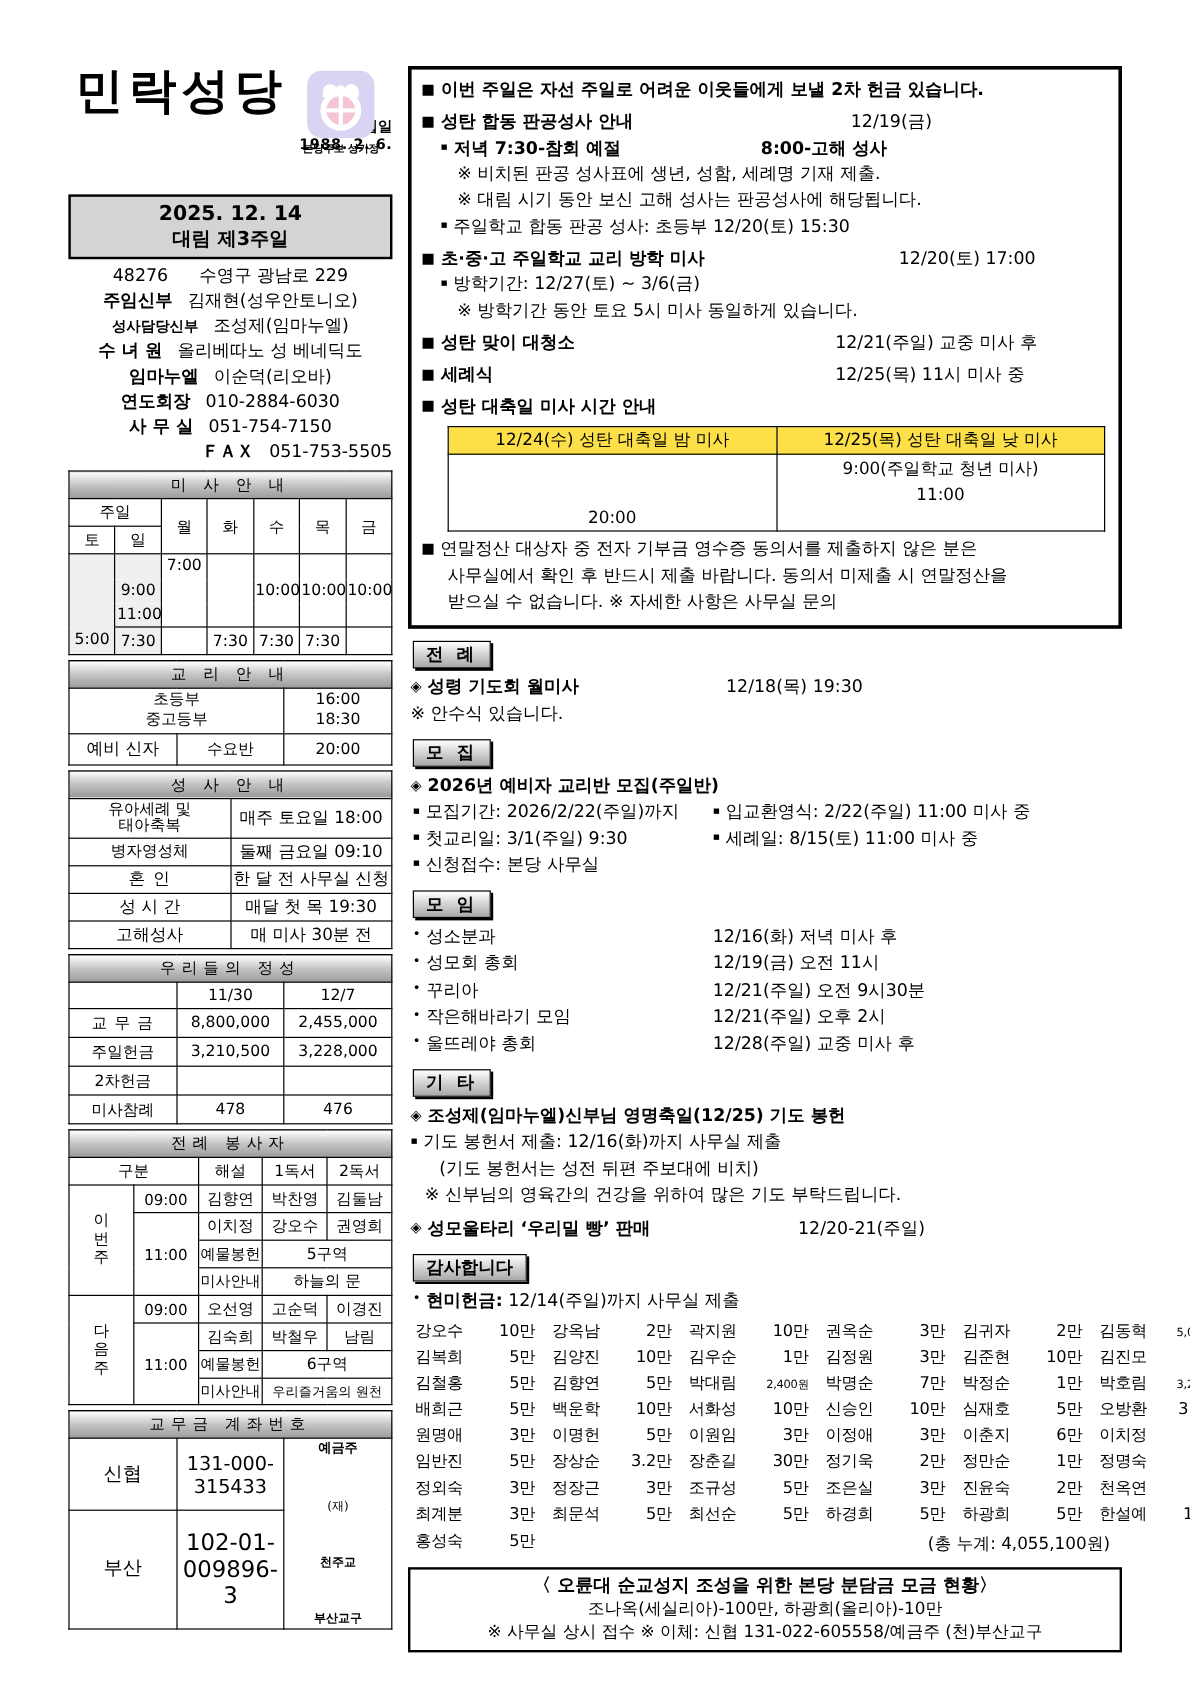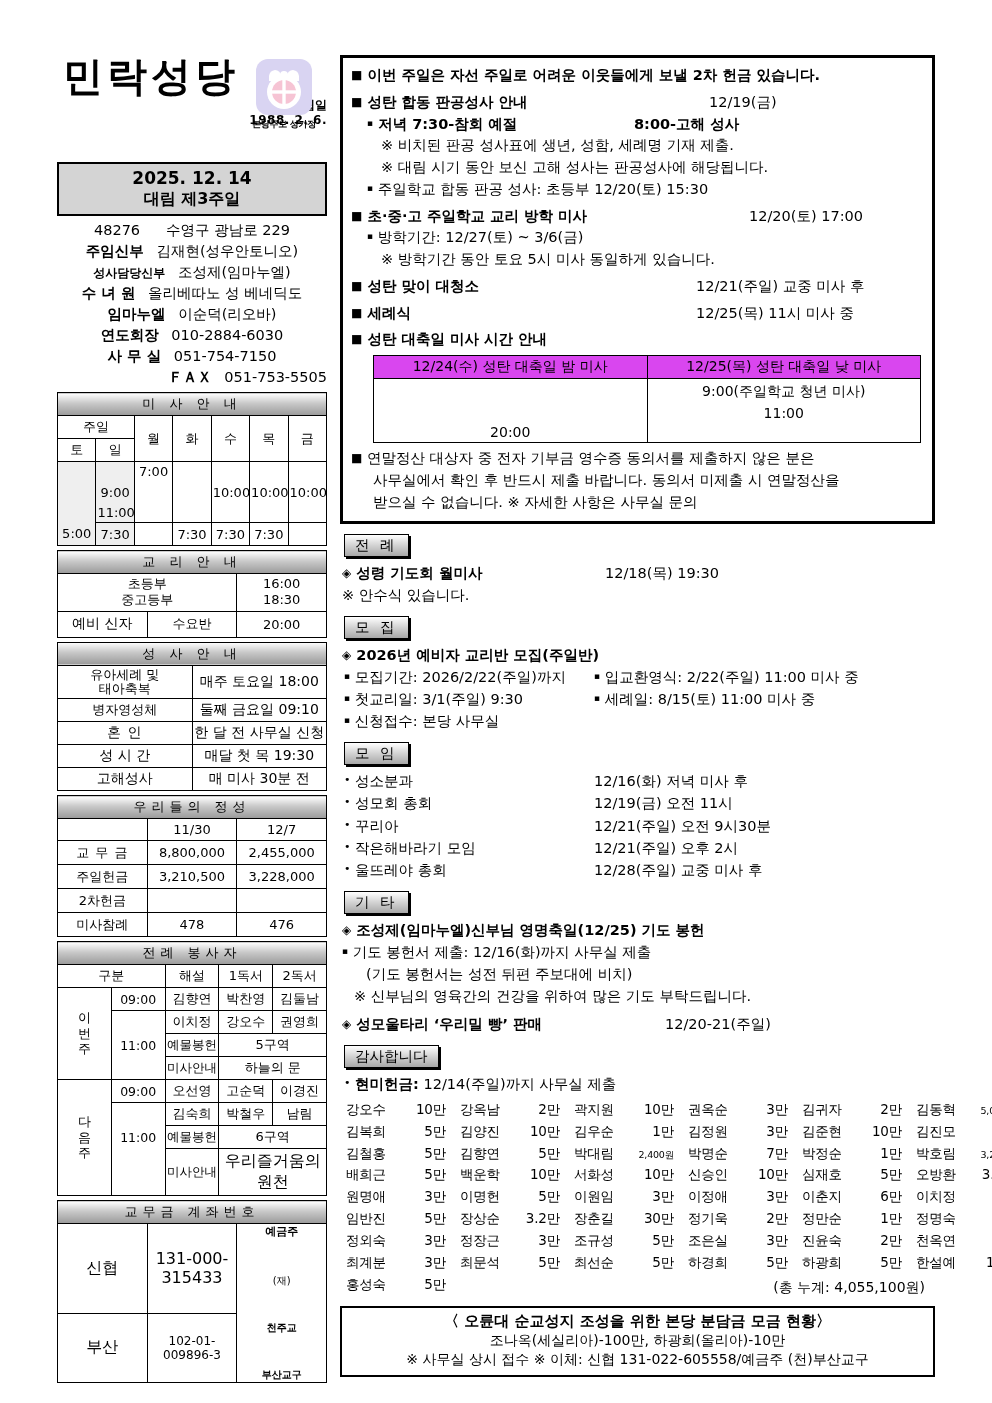--- a/index.html
+++ b/index.html
@@ -78,28 +78,28 @@
   .notice-row { display:flex; }
   .notice-row .t { flex:0 0 auto; }
   .notice-row .r { margin-left:auto; }
   .ind1 { padding-left:16px;justify-content:flex-end; }
   .ind2 { padding-left:30px; }
   .ind3 { padding-left:22px; }
   .gap { height:5px; }
 
   table.xmas { width:548px; margin:4px 0 4px 22px; border-collapse:collapse; table-layout:fixed;}
   table.xmas td { border:1px solid #000; font-size:14px; text-align:center; padding:2px; }
-  table.xmas th { border:1px solid #000; font-size:14px; background:#d946ef; font-weight:normal; padding:2px;}
+  table.xmas th { border:1px solid #000; font-size:14px; background:#fde047; font-weight:normal; padding:2px;}
   .xm-cell { height:64px; vertical-align:bottom; }
   .xm-cell2 { height:64px; vertical-align:top; line-height:1.55; }
 
   .seclabel {
     display:inline-block; border:1px solid #000;
     background:linear-gradient(to bottom,#ffffff 0%,#d2d2d2 50%,#a8a8a8 100%);
-    font-weight:normal; font-size:14.5px; padding:1px 10px; letter-spacing:3px;
+    font-weight:bold; font-size:14.5px; padding:1px 10px; letter-spacing:3px;
     box-shadow: 2px 2px 0 #000;
     margin:10px 0 5px 4px;
     text-align:right;
   }
   .seclabel.nolet { letter-spacing:0px; }
   .sect { font-size:14.5px; line-height:1.52; }
   .dia { font-size:12px; vertical-align:1px; }
   .row2 { display:flex; }
   .row2 .c1 { width:250px; flex:0 0 250px; }
 
@@ -371,21 +371,21 @@
         <td>남림</td>
       </tr>
       <tr style="height:22px">
         <td class="b nob-t nob-b" style="font-size:12.5px">11:00</td>
         <td class="b" style="font-size:12.5px">예물봉헌</td>
         <td colspan="2">6구역</td>
       </tr>
       <tr style="height:22px">
         <td class="nob-t"></td>
         <td class="b" style="font-size:12.5px">미사안내</td>
-        <td colspan="2" style="font-size:16px">우리즐거움의 원천</td>
+        <td colspan="2" style="font-size:11px">우리즐거움의 원천</td>
       </tr>
     </tbody>
       </table>
 
     <table class="tbl">
       <tbody>
           <tr>
             <td class="secthead" colspan="3">교무금 계좌번호</td>
           </tr>
       <tr style="height:30px">
@@ -393,21 +393,21 @@
         <td style="font-size:16px">131-000-315433</td>
         <td rowspan="2" style="width:60px">
           <span class="tiny2" style="display:block">예금주</span>
           <span class="tiny" style="display:block;font-weight:normal">(재)</span>
           <span class="tiny" style="display:block">천주교</span>
           <span class="tiny" style="display:block">부산교구</span>
         </td>
       </tr>
       <tr style="height:30px">
         <td class="b" style="font-size:16px">부산</td>
-        <td style="font-size:12px">102-01-009896-3</td>
+        <td style="font-size:19px">102-01-009896-3</td>
       </tr>
     </tbody>
       </table>
   </div>
 
   <div class="right-col">
 
     <div class="notice-box">
       <div class="nline nbold">
         <span class="sq">■</span>

